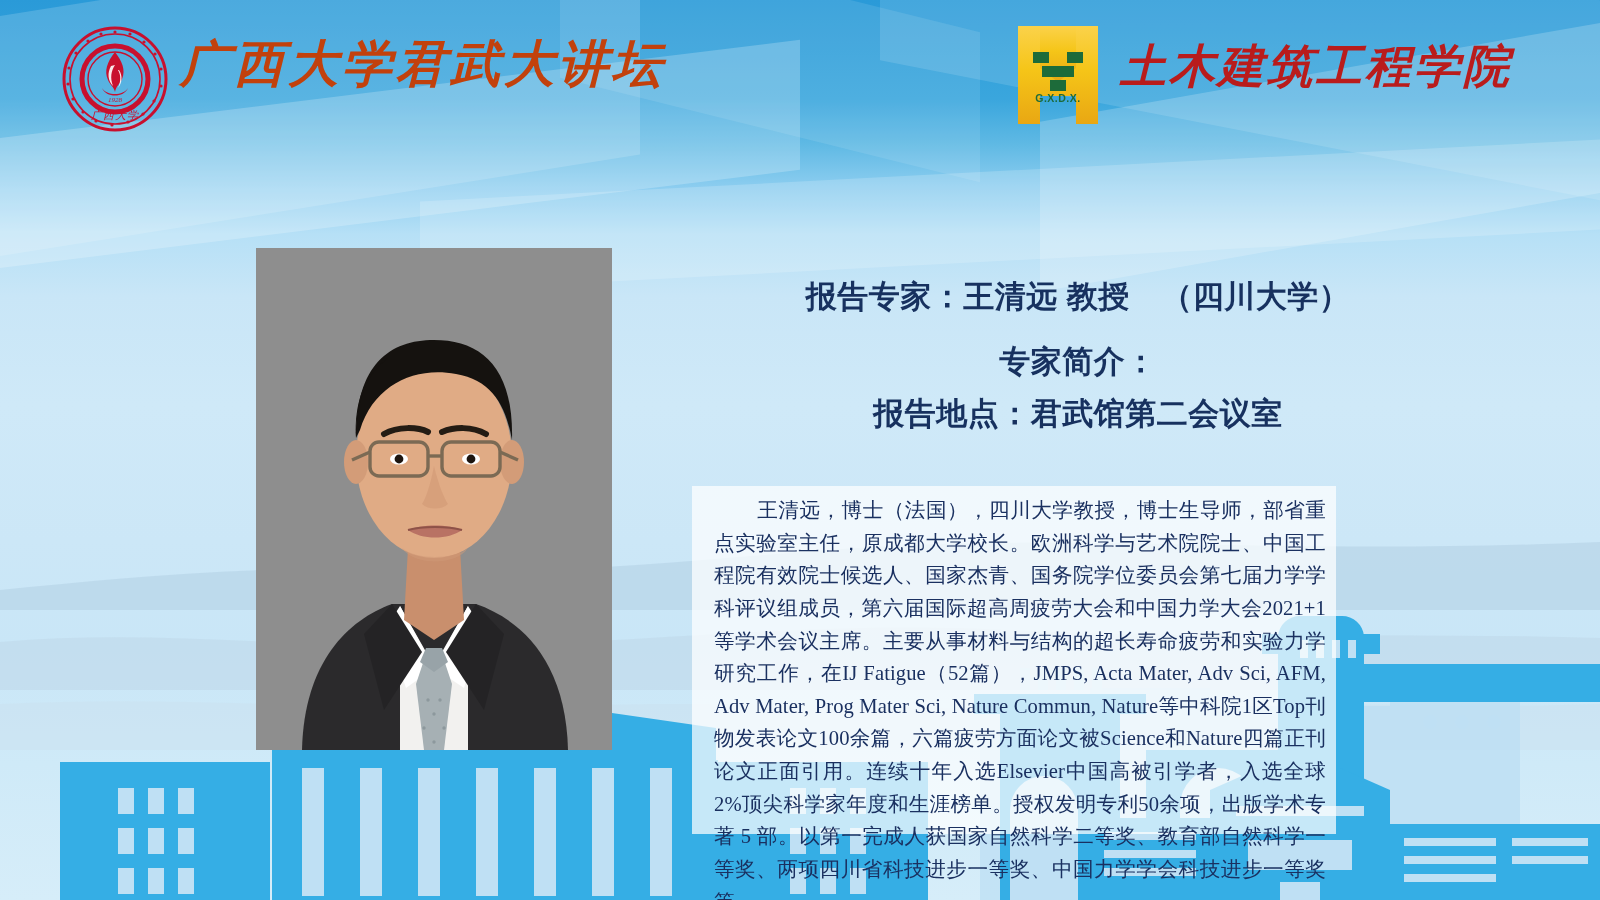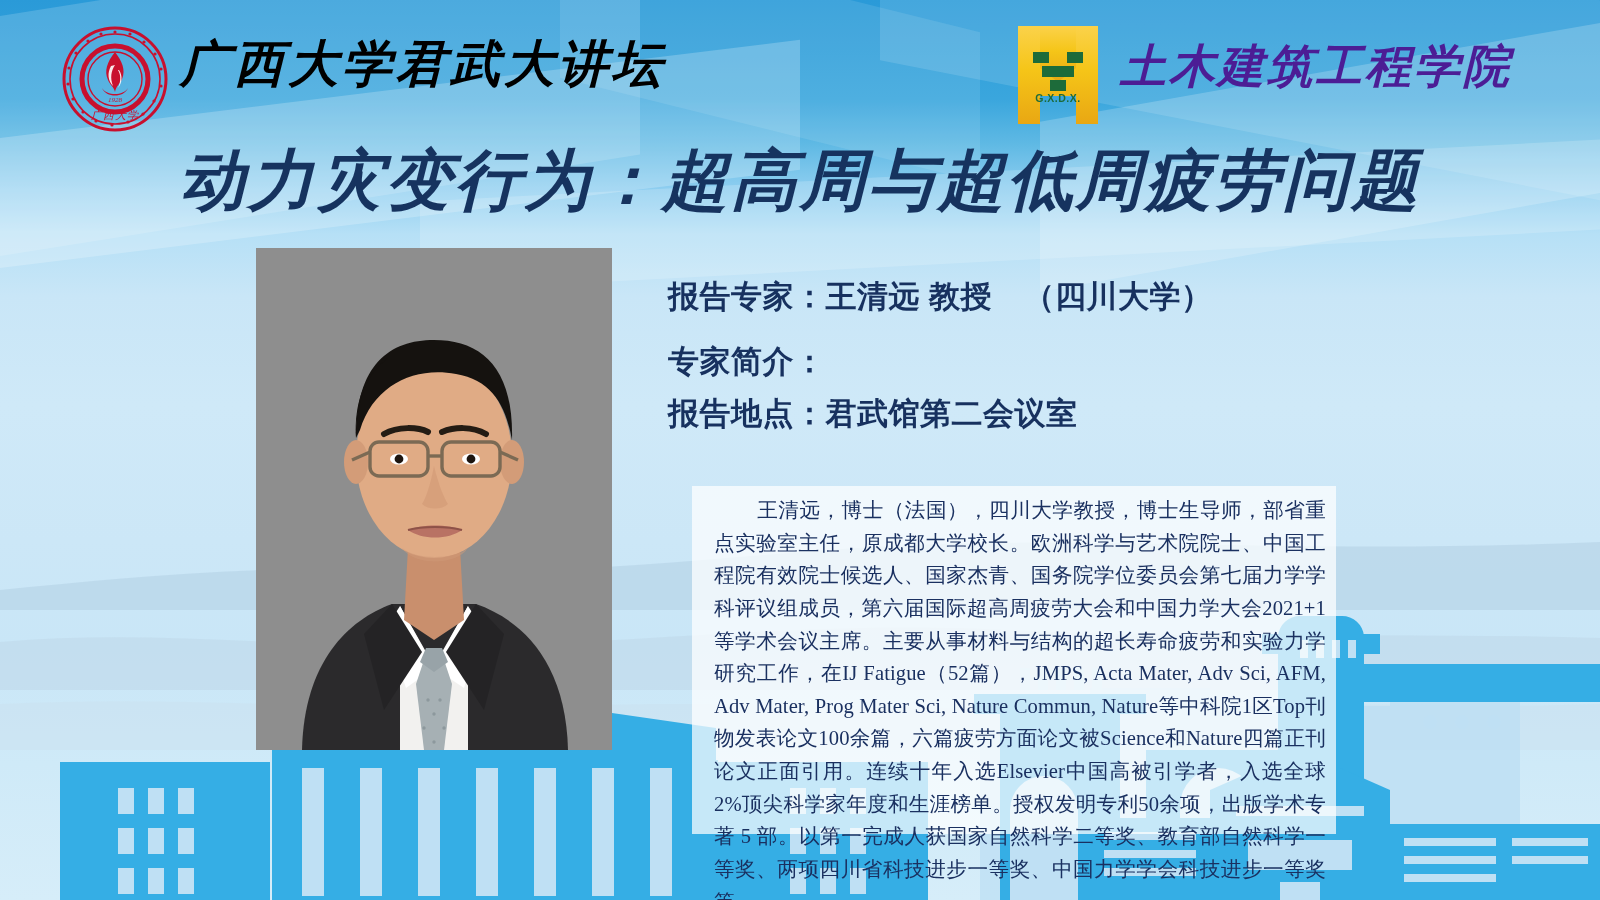--- a/index.html
+++ b/index.html
@@ -81,37 +81,37 @@
     position:absolute; left:62px; top:26px;
     width:106px; height:106px;font-style:italic;
   }
   .gxu-logo svg { display:block; }
 
   .header-title-left {
     position:absolute; left:180px; top:31px;
     font-family:"Liberation Serif","DejaVu Serif",serif;
     font-size:50px; font-weight:bold;
     letter-spacing:4px;
-    color:#000000;
+    color:#c2410c;
     font-style:italic;
     white-space:nowrap;
   }
 
   .civil-logo {
     position:absolute; left:1012px; top:24px;
     width:92px; height:102px;
   }
   .civil-logo svg { display:block; }
 
   .header-title-right {
     position:absolute; left:1120px; top:36px;
     font-family:"Liberation Serif","DejaVu Serif",serif;
     font-size:46px; font-weight:bold;
     letter-spacing:3px;
-    color:#4c1d95;
+    color:#b91c1c;
     font-style:italic;
     white-space:nowrap;
   }
 
   
   .main-title {
     position:absolute; left:0; top:136px; width:1600px;
     text-align:center;
     font-family:"Liberation Serif","DejaVu Serif",serif;
     font-size:66px; font-weight:bold;
@@ -134,21 +134,21 @@
     position:absolute; left:256px; top:770px; width:356px;
     text-align:center;
     font-family:"Liberation Serif","DejaVu Serif",serif;
     font-size:34px; font-weight:bold;
     color:#1b3566;
     letter-spacing:2px;
     white-space:nowrap;
   }
 
   
-  .info-block { position:absolute; left:668px; top:276px; width:820px; }
+  .info-block { position:absolute; left:668px; top:276px; width:820px;text-align:center; }
   .info-line {
     font-family:"Liberation Sans","DejaVu Sans",sans-serif;
     font-size:31px; font-weight:bold;
     color:#17315f;
     margin-bottom:23px;
     white-space:nowrap;
     letter-spacing:0.5px;
   }
   .info-line.bio-label { margin-bottom:10px; }
 
@@ -353,21 +353,20 @@
           <rect x="46" y="42" width="16" height="11"></rect>
           <rect x="38" y="56" width="16" height="11"></rect>
         </g>
         <text x="46" y="78" text-anchor="middle" fill="#1d6b3a" font-family="'Liberation Sans',sans-serif" font-size="10.5" font-weight="bold" letter-spacing="0.5">G.X.D.X.</text>
       </svg>
     </div>
 
     <div class="header-title-right">土木建筑工程学院</div>
   </div>
 
-  <div class="main-title">动力灾变行为：超高周与超低周疲劳问题</div>
 
   <div class="portrait-wrap">
     <svg viewBox="0 0 356 502" preserveAspectRatio="none">
       <rect x="0" y="0" width="356" height="502" fill="#8e8e8e"></rect>
 
       <path d="M46,502 C48,414 92,372 136,356 L220,356 C266,372 310,414 312,502 Z" fill="#2b2a2c"></path>
 
       <path d="M144,358 L178,418 L212,358 L212,502 L144,502 Z" fill="#f2f1ef"></path>
       <path d="M144,358 L178,420 L150,440 L130,380 Z" fill="#ffffff"></path>
       <path d="M212,358 L178,420 L208,440 L226,380 Z" fill="#ffffff"></path>

